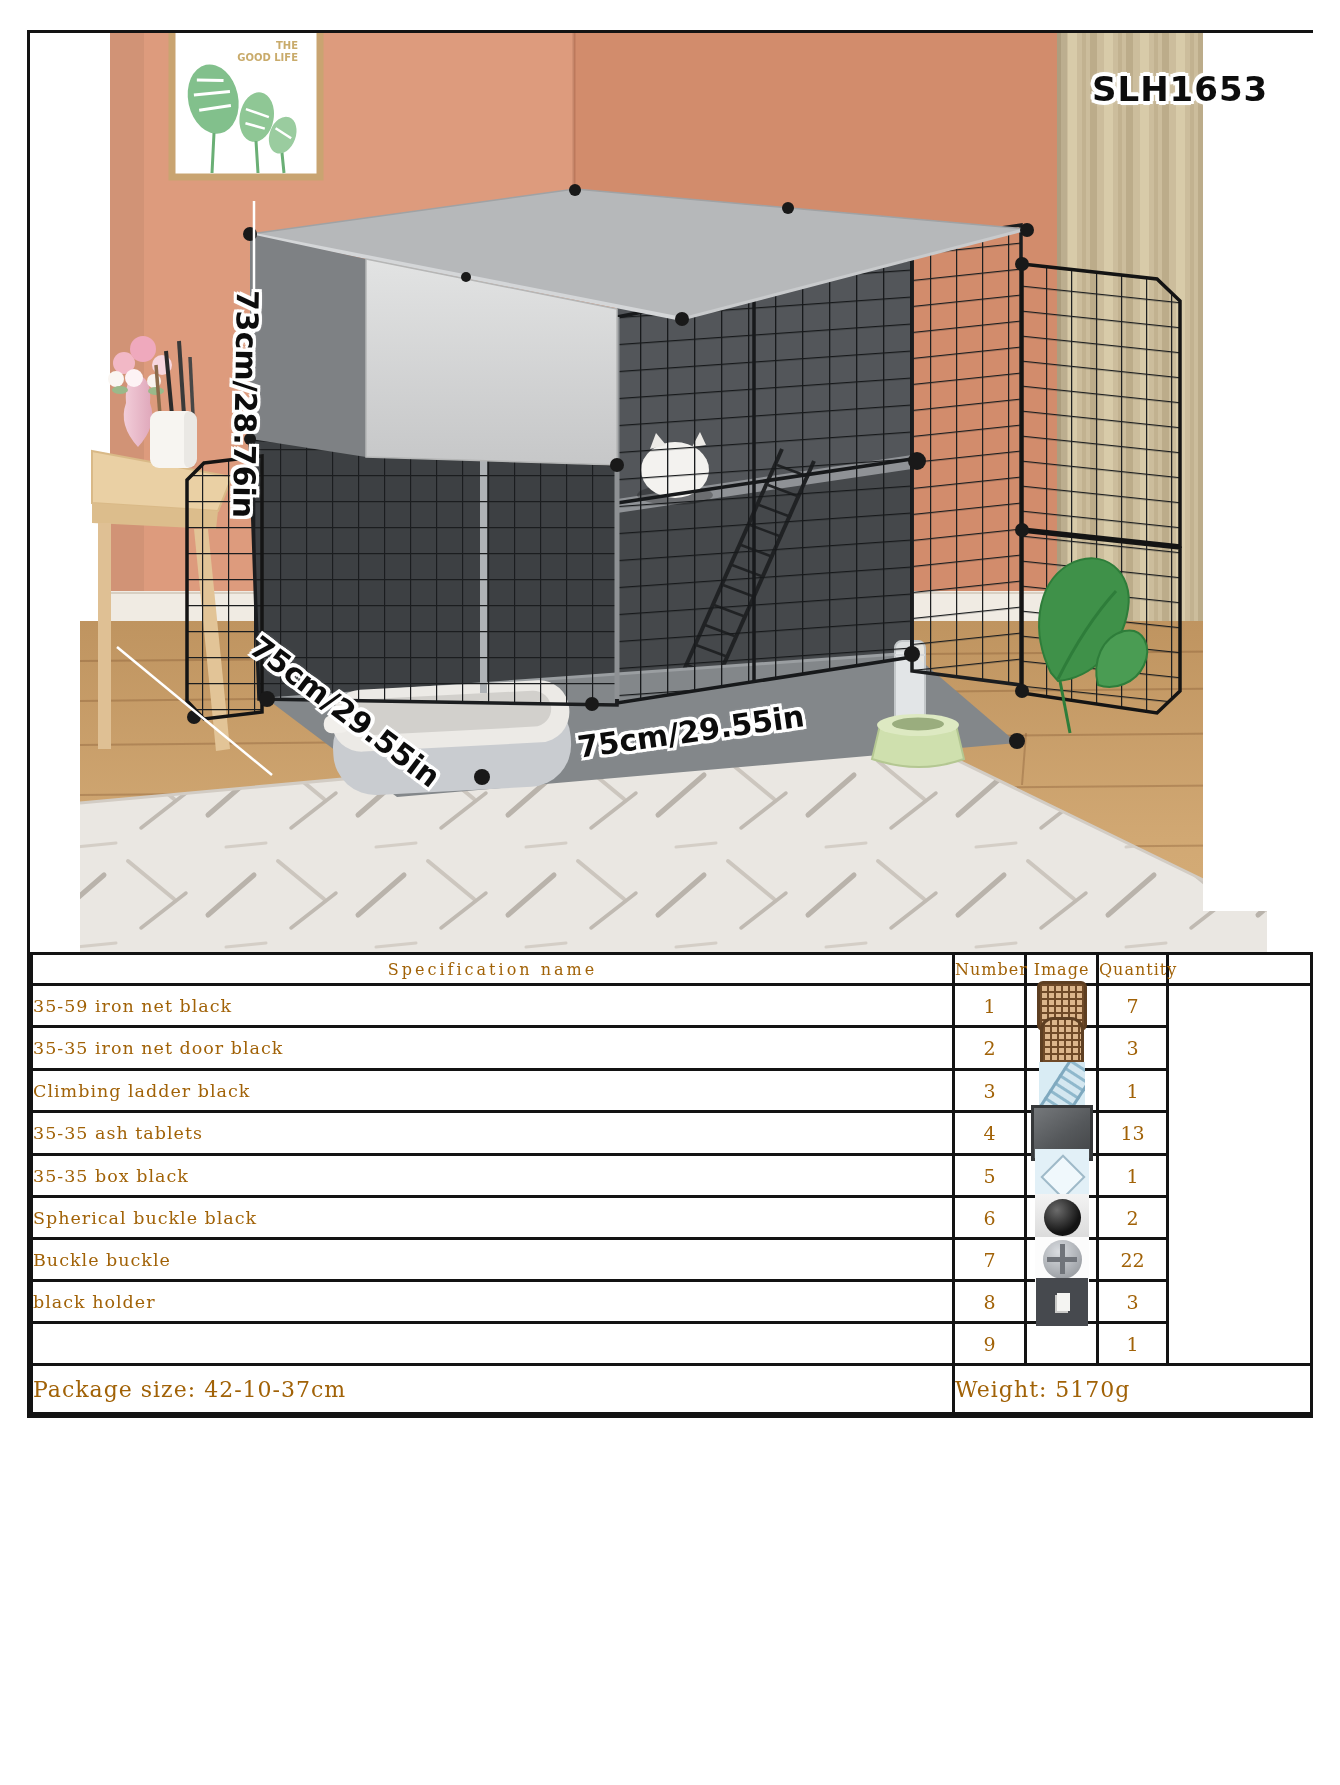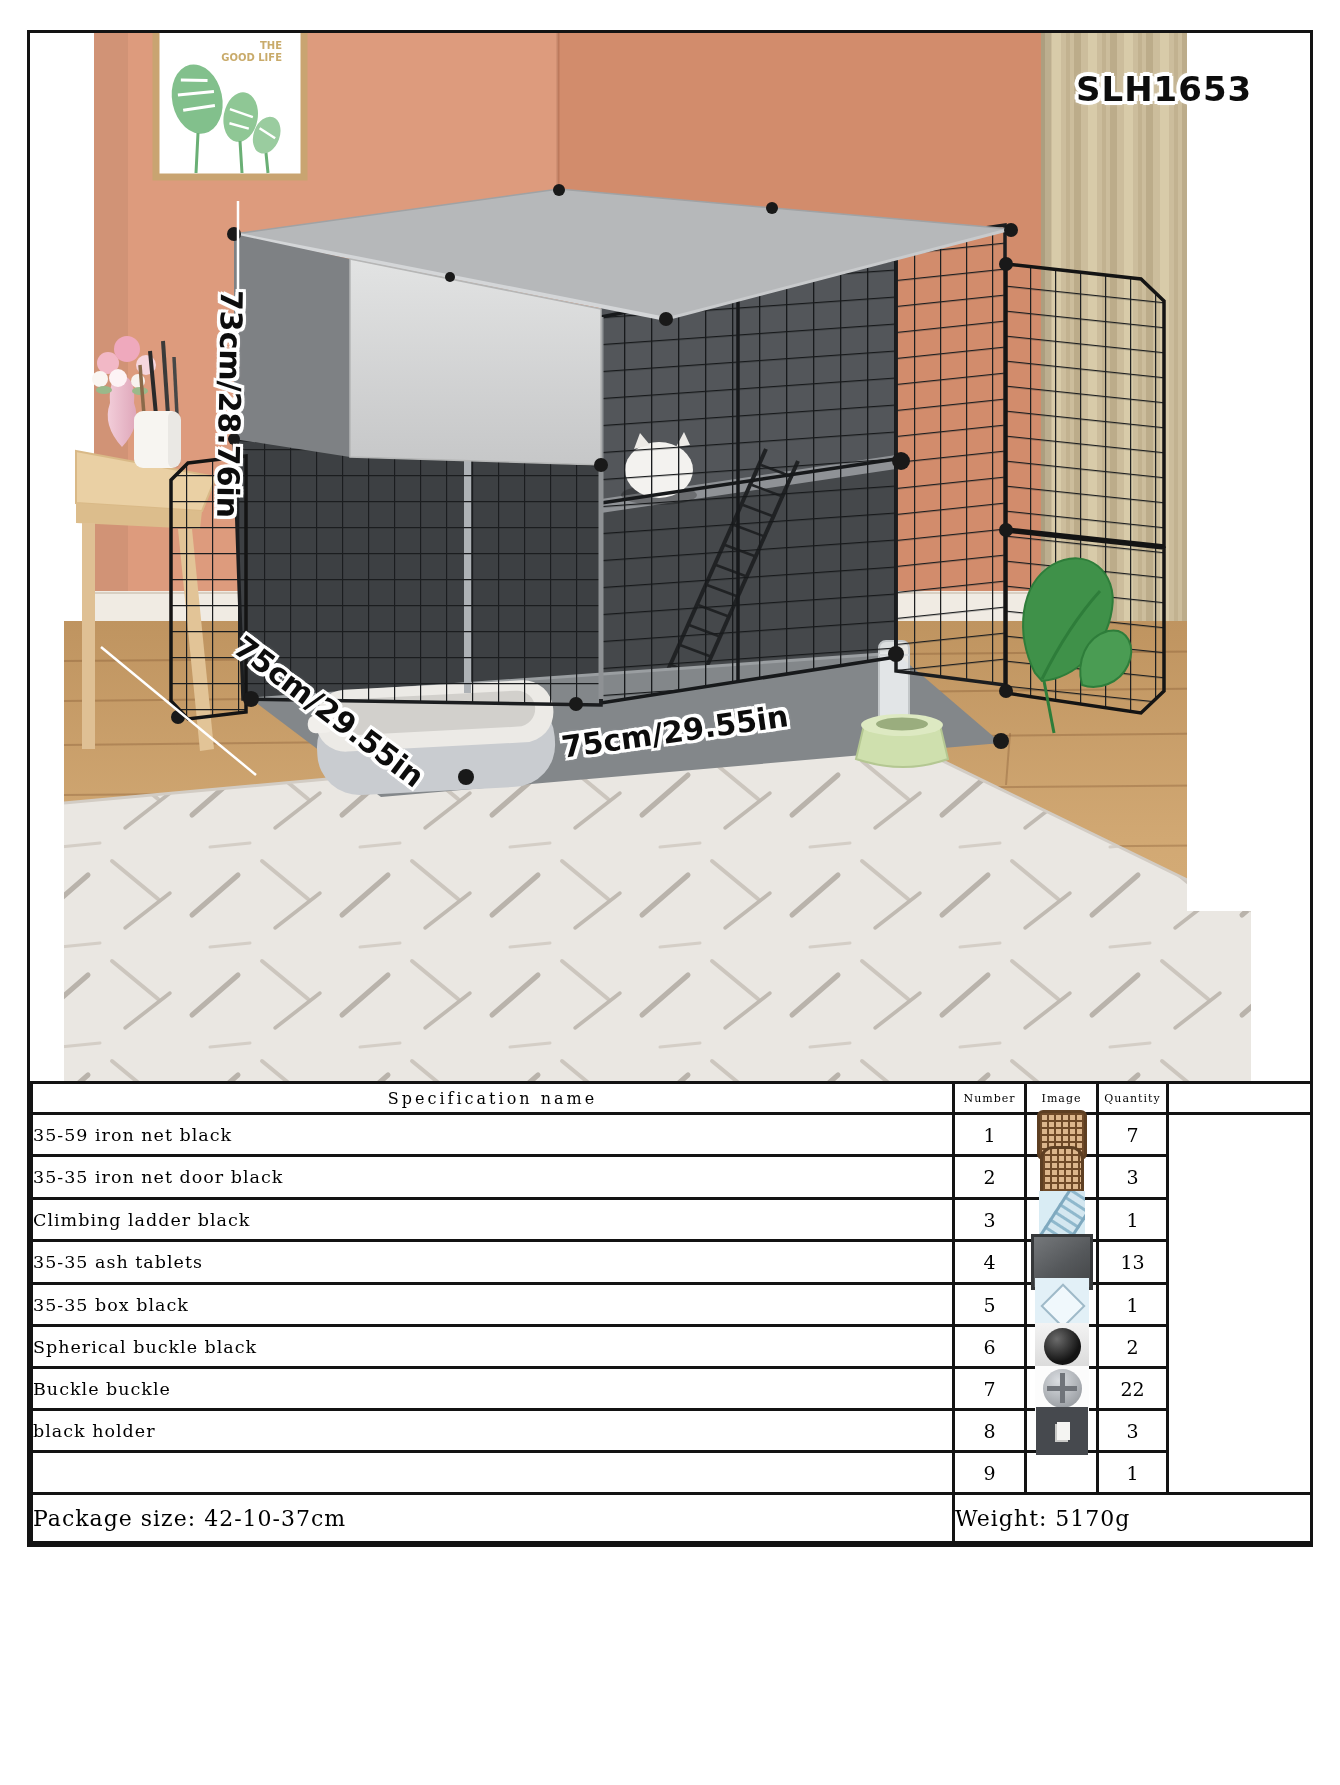--- a/index.html
+++ b/index.html
@@ -1,41 +1,41 @@
 <!DOCTYPE html>
 <html><head>
 <meta charset="utf-8">
 <style>
   html,body{margin:0;padding:0;background:#ffffff;}
   .page{position:relative;width:1340px;height:1785px;background:#fff;overflow:hidden;
         font-family:"DejaVu Sans",sans-serif;}
   .board{position:absolute;left:27px;top:30px;width:1280px;border:3px solid #131313;background:#fff;}
-  .photo{position:relative;width:1280px;height:1048px;background:#0f766e;overflow:hidden;}
+  .photo{position:relative;width:1280px;height:919px;background:#0f766e;overflow:hidden;margin-left:16px;}
   .photo svg{position:absolute;left:0;top:0;}
 
   
   .dim{position:absolute;width:230px;height:38px;line-height:38px;text-align:center;
        font-family:"DejaVu Sans",sans-serif;font-weight:800;font-size:30px;color:#0c0c0c;
        text-shadow:-3px -3px 0 #fff,3px -3px 0 #fff,-3px 3px 0 #fff,3px 3px 0 #fff,
                    0 -3px 0 #fff,0 3px 0 #fff,-3px 0 0 #fff,3px 0 0 #fff,0 0 5px #fff;
        white-space:nowrap;}
   .dim-h{left:84px;top:352px;transform:rotate(91deg);}
   .dim-w{left:184px;top:660px;transform:rotate(37deg);}
   .dim-d{left:530px;top:680px;transform:rotate(-8deg);}
   .model{position:absolute;left:1030px;top:36px;font-family:"DejaVu Sans",sans-serif;
        font-weight:800;font-size:34px;color:#0d0d0d;letter-spacing:1px;
        text-shadow:-3px -3px 0 #fff,3px -3px 0 #fff,-3px 3px 0 #fff,3px 3px 0 #fff,
                    0 -4px 0 #fff,0 4px 0 #fff,-4px 0 0 #fff,4px 0 0 #fff,0 0 6px #fff;padding-left:16px;}
 
   
   table.spec{border-collapse:collapse;table-layout:fixed;width:1280px;
-       font-family:"DejaVu Serif","Liberation Serif",serif;color:#000000;}
+       font-family:"DejaVu Serif","Liberation Serif",serif;color:#a16207;}
   table.spec td, table.spec th{border:3px solid #131313;padding:0;overflow:visible;}
   th.h-name{height:28px;font-size:16px;font-weight:normal;letter-spacing:3px;text-align:center;}
-  th.h-small{font-size:11px;font-weight:normal;letter-spacing:1px;text-align:center;}
+  th.h-small{font-size:16px;font-weight:normal;letter-spacing:1px;text-align:center;}
   td.c-name{height:39px;font-size:17.5px;letter-spacing:1px;padding-left:7px;text-align:left;}
   td.c-num,td.c-qty{height:39px;font-size:19px;text-align:center;}
   td.c-img{height:39px;text-align:center;vertical-align:middle;}
   td.c-empty{background:#fff;}
   td.c-foot{height:46px;font-size:22px;letter-spacing:1px;padding-left:7px;text-align:left;}
 
   
   .thumb{position:relative;display:block;margin:-8px auto;z-index:2;}
   .thumb-iron-net{width:44px;height:44px;border:3px solid #5e3f22;border-radius:6px;
       background:repeating-linear-gradient(0deg,#6f4a28 0 2px,transparent 2px 7px),

